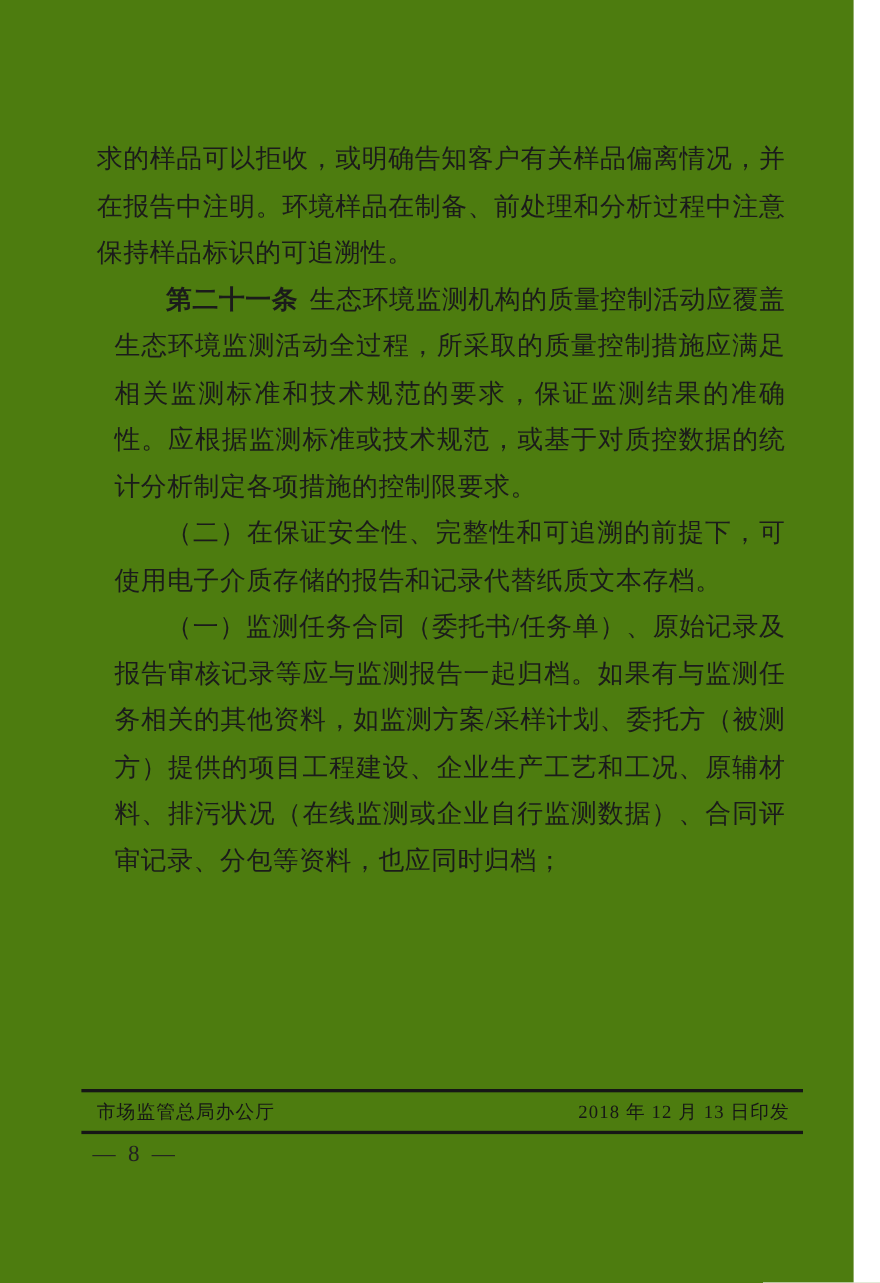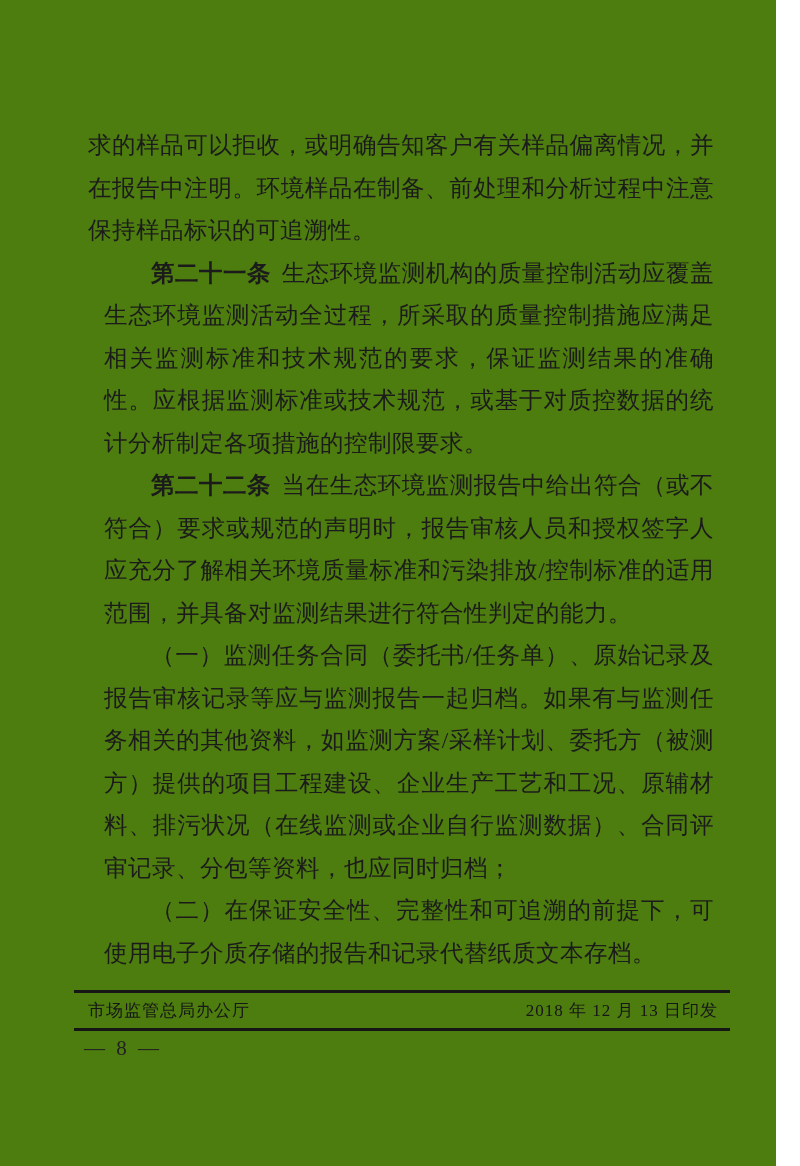--- a/index.html
+++ b/index.html
@@ -64,23 +64,22 @@
     color: #222222;
   }
 </style>
 </head>
 <body>
 
 <div class="page">
   <div class="body-text">
       <p class="para">求的样品可以拒收，或明确告知客户有关样品偏离情况，并在报告中注明。环境样品在制备、前处理和分析过程中注意保持样品标识的可追溯性。</p>
       <p class="para indent"><span class="clause-number">第二十一条</span>生态环境监测机构的质量控制活动应覆盖生态环境监测活动全过程，所采取的质量控制措施应满足相关监测标准和技术规范的要求，保证监测结果的准确性。应根据监测标准或技术规范，或基于对质控数据的统计分析制定各项措施的控制限要求。</p>
-      <p class="para indent"><span class="clause-number">第二十二条</span>当在生态环境监测报告中给出符合（或不符合）要求或规范的声明时，报告审核人员和授权签字人应充分了解相关环境质量标准和污染排放/控制标准的适用范围，并具备对监测结果进行符合性判定的能力。</p>
+      <p class="para indent">（二）在保证安全性、完整性和可追溯的前提下，可使用电子介质存储的报告和记录代替纸质文本存档。</p>
       <p class="para indent">（一）监测任务合同（委托书/任务单）、原始记录及报告审核记录等应与监测报告一起归档。如果有与监测任务相关的其他资料，如监测方案/采样计划、委托方（被测方）提供的项目工程建设、企业生产工艺和工况、原辅材料、排污状况（在线监测或企业自行监测数据）、合同评审记录、分包等资料，也应同时归档；</p>
-      <p class="para indent">（二）在保证安全性、完整性和可追溯的前提下，可使用电子介质存储的报告和记录代替纸质文本存档。</p>
     </div>
 
   <div class="footer">
     <div class="footer-row">
       <span>市场监管总局办公厅</span>
       <span>2018 年 12 月 13 日印发</span>
     </div>
   </div>
 
   <div class="page-number">— 8 —</div>

